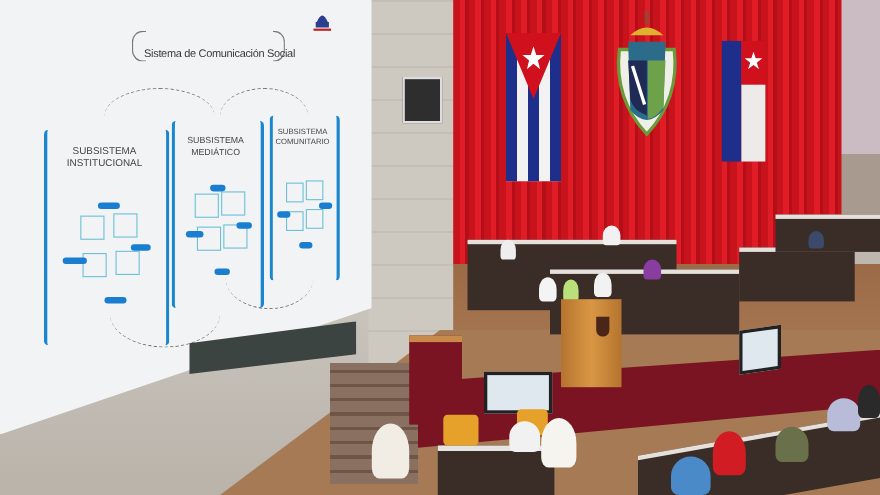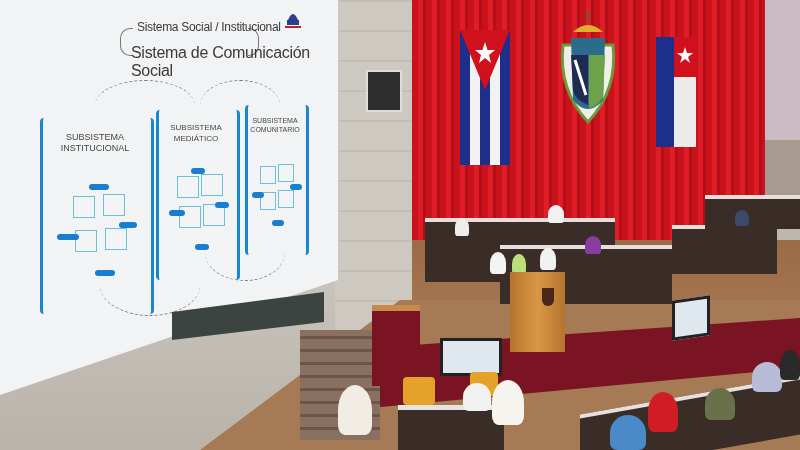--- a/index.html
+++ b/index.html
@@ -5,21 +5,21 @@
   html,body{margin:0;padding:0;}
   body{width:800px;height:450px;overflow:hidden;position:relative;background:#bdb7ad;font-family:"Liberation Sans",sans-serif;}
   .abs{position:absolute;}
   
   #wall{left:0;top:0;width:420px;height:450px;background:linear-gradient(180deg,#d6d2cb 0%,#c9c4bc 60%,#b9b3aa 100%);}
   #wall-panel{left:335px;top:0;width:80px;height:330px;background:repeating-linear-gradient(0deg,#cdc8c0 0 28px,#c3beb6 28px 30px);}
   #camera-box{left:366px;top:70px;width:32px;height:38px;background:#2e2e2e;border:2px solid #ddd;}
   
   #screen{left:0;top:0;width:338px;height:395px;background:#f2f3f4;transform-origin:0 0;clip-path:polygon(0 0,338px 0,338px 280px,0 395px);}
   #slide-title-1{left:137px;top:20px;font-size:12px;color:#3a3a3a;font-family:"Liberation Sans Narrow","Liberation Sans",sans-serif;letter-spacing:-0.3px;}
-  #slide-title-2{left:131px;top:44px;font-size:16px;color:#3a3a3a;letter-spacing:-0.3px;}
+  #slide-title-2{left:131px;top:44px;font-size:10px;color:#3a3a3a;letter-spacing:-0.3px;}
   #bracket-arrow-l{left:120px;top:28px;width:12px;height:26px;border:1px solid #777;border-right:none;border-radius:10px 0 0 10px;}
   #bracket-arrow-r{left:248px;top:28px;width:10px;height:26px;border:1px solid #777;border-left:none;border-radius:0 10px 10px 0;}
   #logo{left:284px;top:6px;width:18px;height:26px;}
   .sub{position:absolute;border:3px solid #1a86d0;border-radius:4px;}
   .sub-label{position:absolute;font-size:9px;color:#444;text-align:center;line-height:11px;}
   .node{position:absolute;background:#1a7ed0;border-radius:3px;height:6px;}
   .cell{position:absolute;border:1.5px solid #6cc0d6;width:20px;height:20px;}
   .dash{position:absolute;border:1.5px dashed #777;border-radius:50%;}
   
   #curtain{left:412px;top:0;width:360px;height:240px;background:repeating-linear-gradient(90deg,#c8121c 0 6px,#e01c26 6px 11px,#b40e18 11px 14px);}
@@ -114,21 +114,20 @@
 <div class="desk" style="left:580px;top:395px;width:220px;height:55px;transform:skewY(-10deg);"></div>
 <div class="person" style="left:610px;top:415px;width:36px;height:35px;background:#4a8ac8;"></div>
 <div class="person" style="left:648px;top:392px;width:30px;height:40px;background:#d21c24;"></div>
 <div class="person" style="left:705px;top:388px;width:30px;height:32px;background:#6a704a;"></div>
 <div class="person" style="left:752px;top:362px;width:30px;height:30px;background:#b8bcd8;"></div>
 <div class="person" style="left:780px;top:350px;width:20px;height:30px;background:#2a2a2a;"></div>
 
 <div id="screen" class="abs">
   <div id="bracket-arrow-l" class="abs"></div>
   <div id="bracket-arrow-r" class="abs"></div>
-  <div id="slide-title-1" class="abs">Sistema Social / Institucional</div>
   <div id="slide-title-2" class="abs">Sistema de Comunicación Social</div>
   <div id="logo" class="abs">
     <svg width="18" height="26" viewBox="0 0 18 26">
       <path d="M4 14 Q9 2 14 14 Z" fill="#2a3f8f"></path>
       <rect x="3" y="14" width="12" height="5" fill="#2a3f8f"></rect>
       <rect x="1" y="20" width="16" height="2" fill="#c02020"></rect>
     </svg>
   </div>
 
   <div class="dash" style="left:95px;top:80px;width:100px;height:50px;border-bottom:none;border-left:none;border-right:none;"></div>

